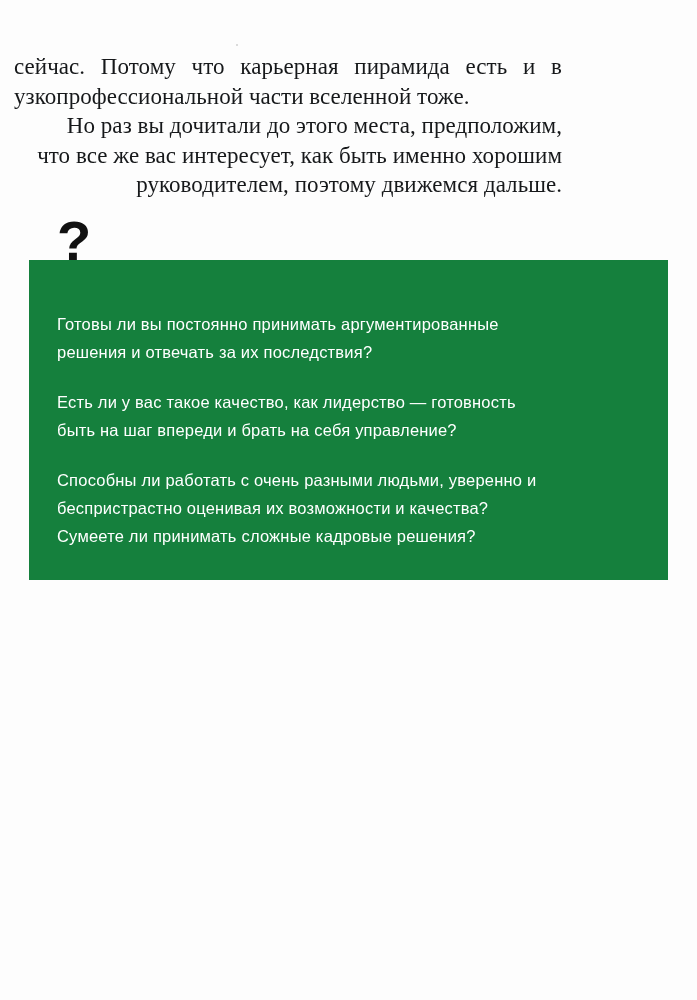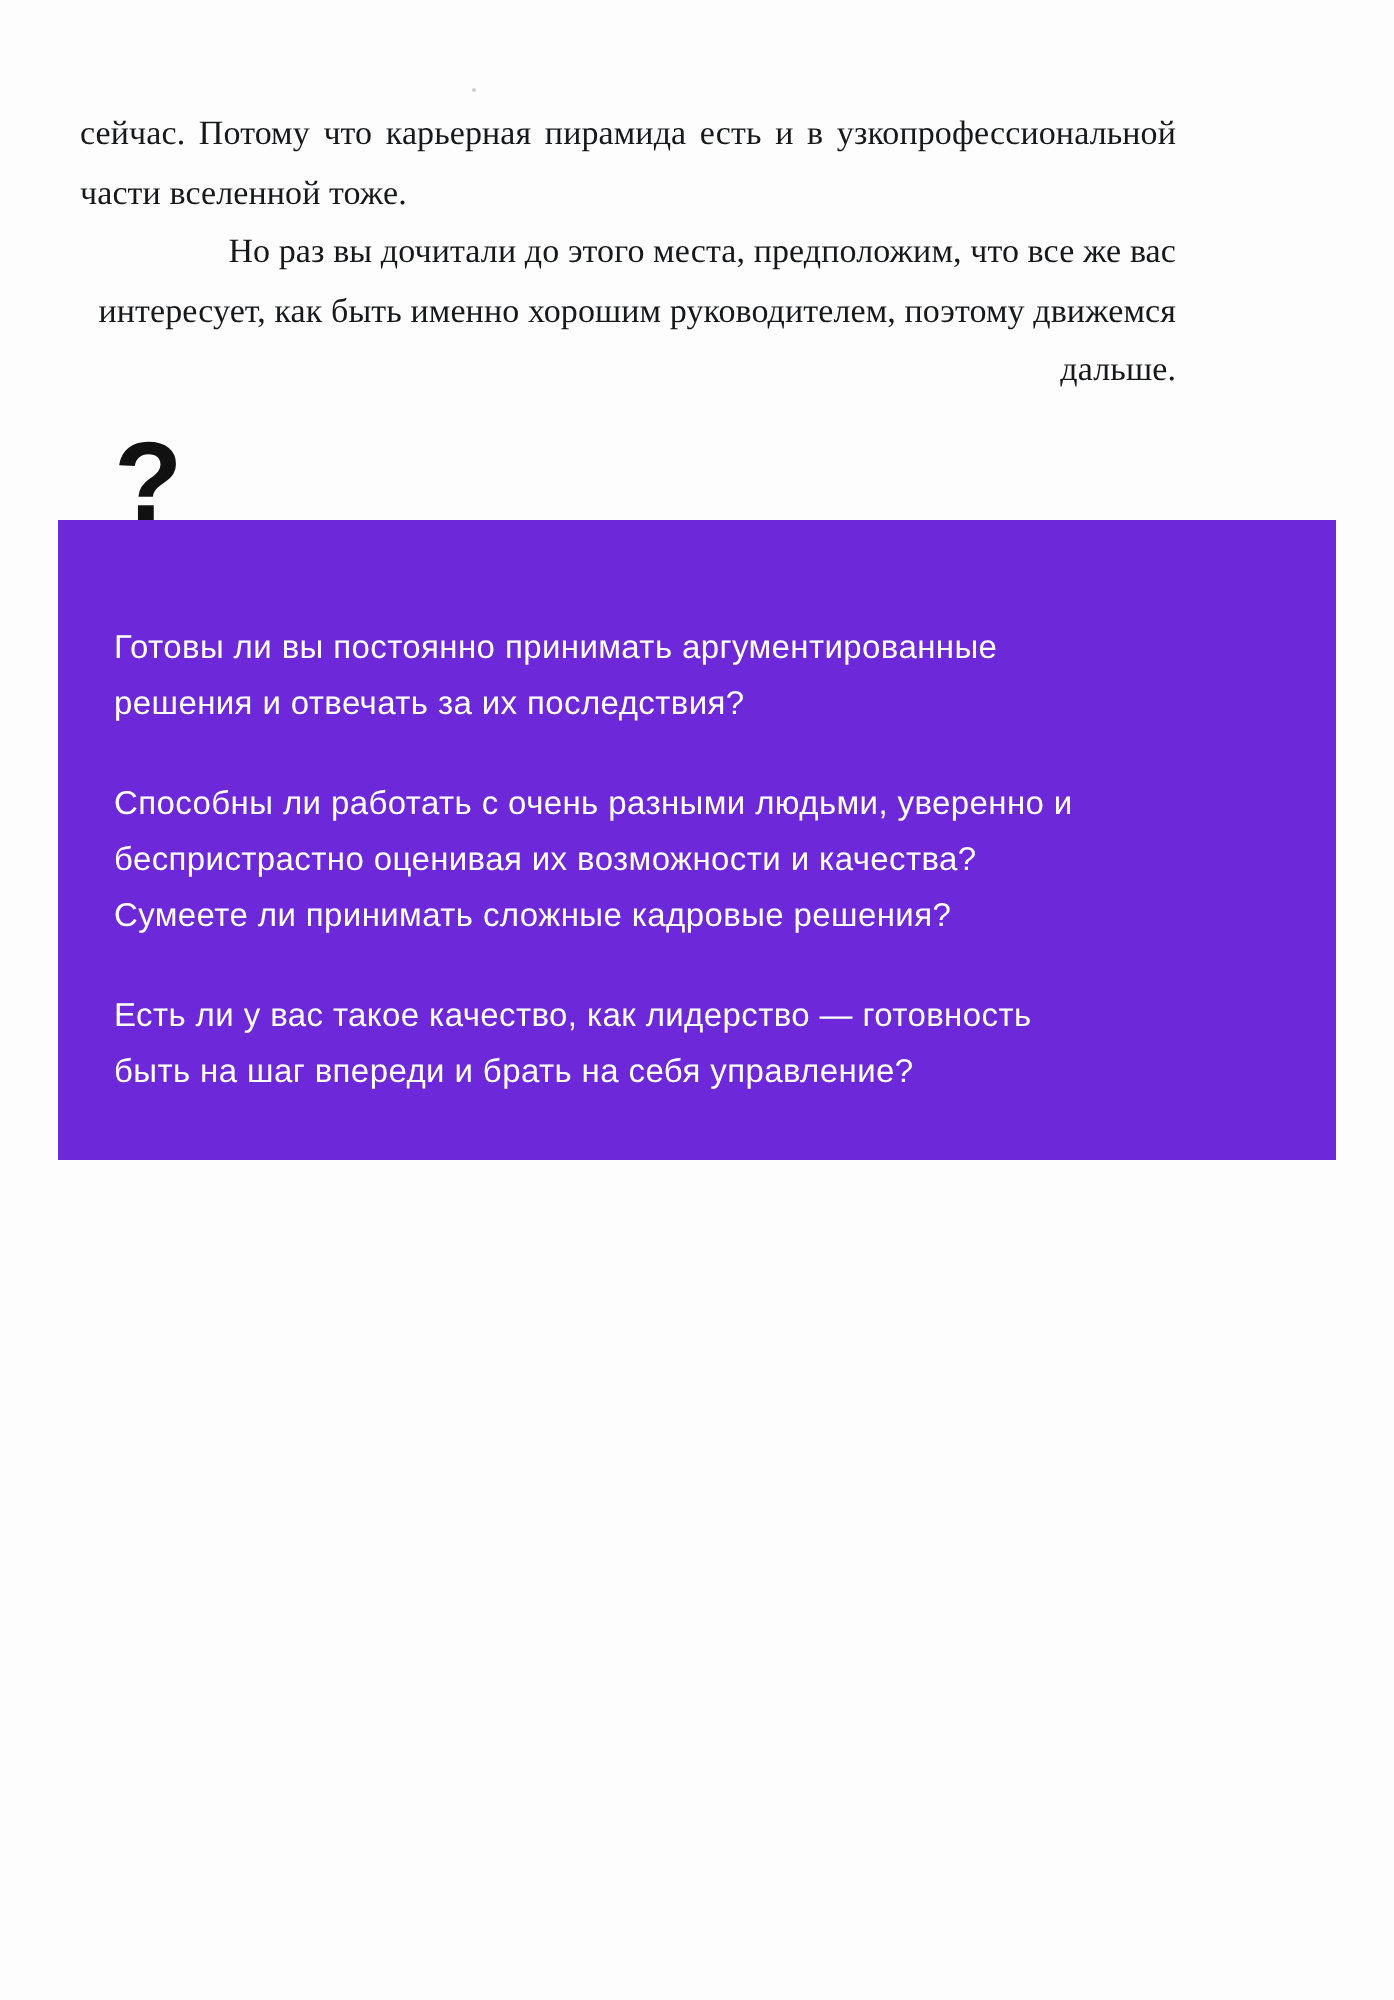--- a/index.html
+++ b/index.html
@@ -15,25 +15,25 @@
     color: #1a1a1a;
     overflow: hidden;
   }
   .page {
     position: absolute;
     inset: 0;
     background: #fdfdfd;
   }
   .body-text {
     position: absolute;
-    left: 40px;
+    left: 14px;
     top: 52px;
     width: 548px;
     font-family: "Liberation Serif", serif;
-    font-size: 17px;
+    font-size: 23px;
     line-height: 29.5px;
     color: #16181a;
     text-align: justify;
     text-justify: inter-word;
     letter-spacing: 0.05px;
   }
   .body-text p {
     margin: 0;
   }
   .body-text p.indent {
@@ -52,21 +52,21 @@
     line-height: 56px;
     color: #111111;
     z-index: 3;
   }
   .callout {
     position: absolute;
     left: 29px;
     top: 260px;
     width: 639px;
     height: 320px;
-    background: #6d28d9;
+    background: #15803d;
     z-index: 2;
   }
   .callout-inner {
     position: absolute;
     left: 28px;
     top: 50px;
     width: 500px;
   }
   .callout-inner p {
     margin: 0 0 22px 0;
@@ -98,18 +98,18 @@
   <div class="body-text">
     <p>сейчас. Потому что карьерная пирамида есть и в узкопрофес­сиональной части вселенной тоже.</p>
     <p class="indent last">Но раз вы дочитали до этого места, предположим, что все же вас интересует, как быть именно хорошим руководителем, поэтому движемся дальше.</p>
   </div>
 
   <div class="qmark">?</div>
 
   <div class="callout">
     <div class="callout-inner">
       <p>Готовы ли вы постоянно принимать аргументированные решения и отвечать за их последствия?</p>
+      <p>Есть ли у вас такое качество, как лидерство — готовность быть на шаг впереди и брать на себя управление?</p>
       <p>Способны ли работать с очень разными людьми, уверенно и беспристрастно оценивая их возможности и качества? Сумеете ли принимать сложные кадровые решения?</p>
-      <p>Есть ли у вас такое качество, как лидерство — готовность быть на шаг впереди и брать на себя управление?</p>
     </div>
   </div>
 
 </div>
 
 </body></html>

